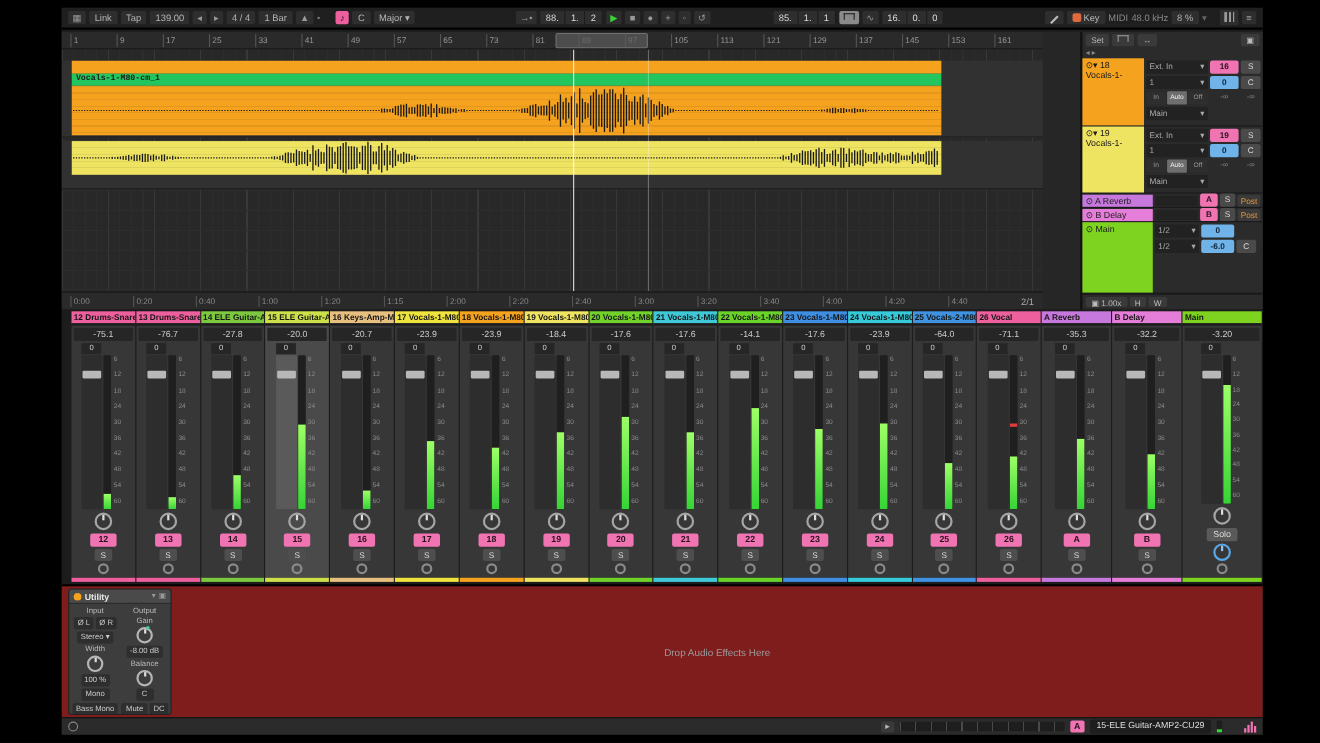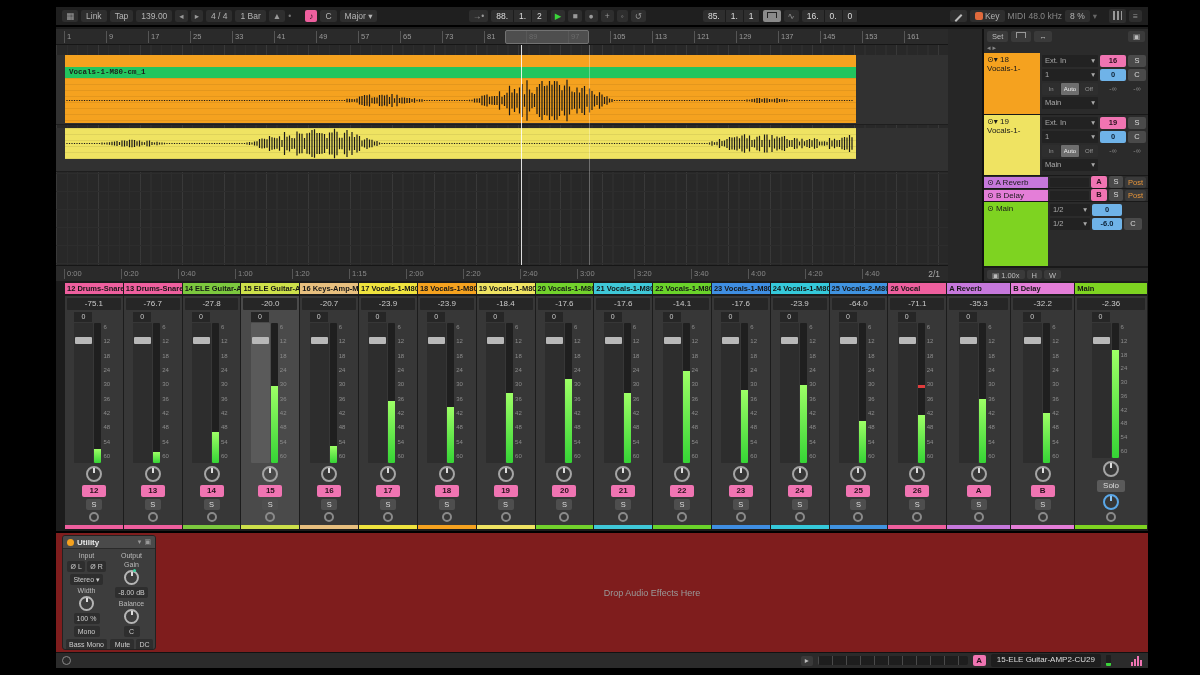--- a/index.html
+++ b/index.html
@@ -961,21 +961,21 @@
       <div class="knob panknob"></div>
       <div class="numbtn">B</div>
       <div class="sbtn2">S</div>
       <div class="actdot"></div>
     </div>
     <div class="colorbar" style="background: rgb(228, 126, 216);"></div>
   </div>
         <div class="strip main">
     <div class="tab" style="background: rgb(126, 211, 33);">Main</div>
     <div class="sbody">
-      <div class="db">-2.36</div>
+      <div class="db">-3.20</div>
       <div class="fzone">
         <div class="fz-left">
           <div class="val">0</div>
           <div class="ftrack">
             <div class="fhandle"></div>
           </div>
         </div>
         <div class="meter">
                 <div class="mfill" style="height: 80%;"></div>
               </div>

